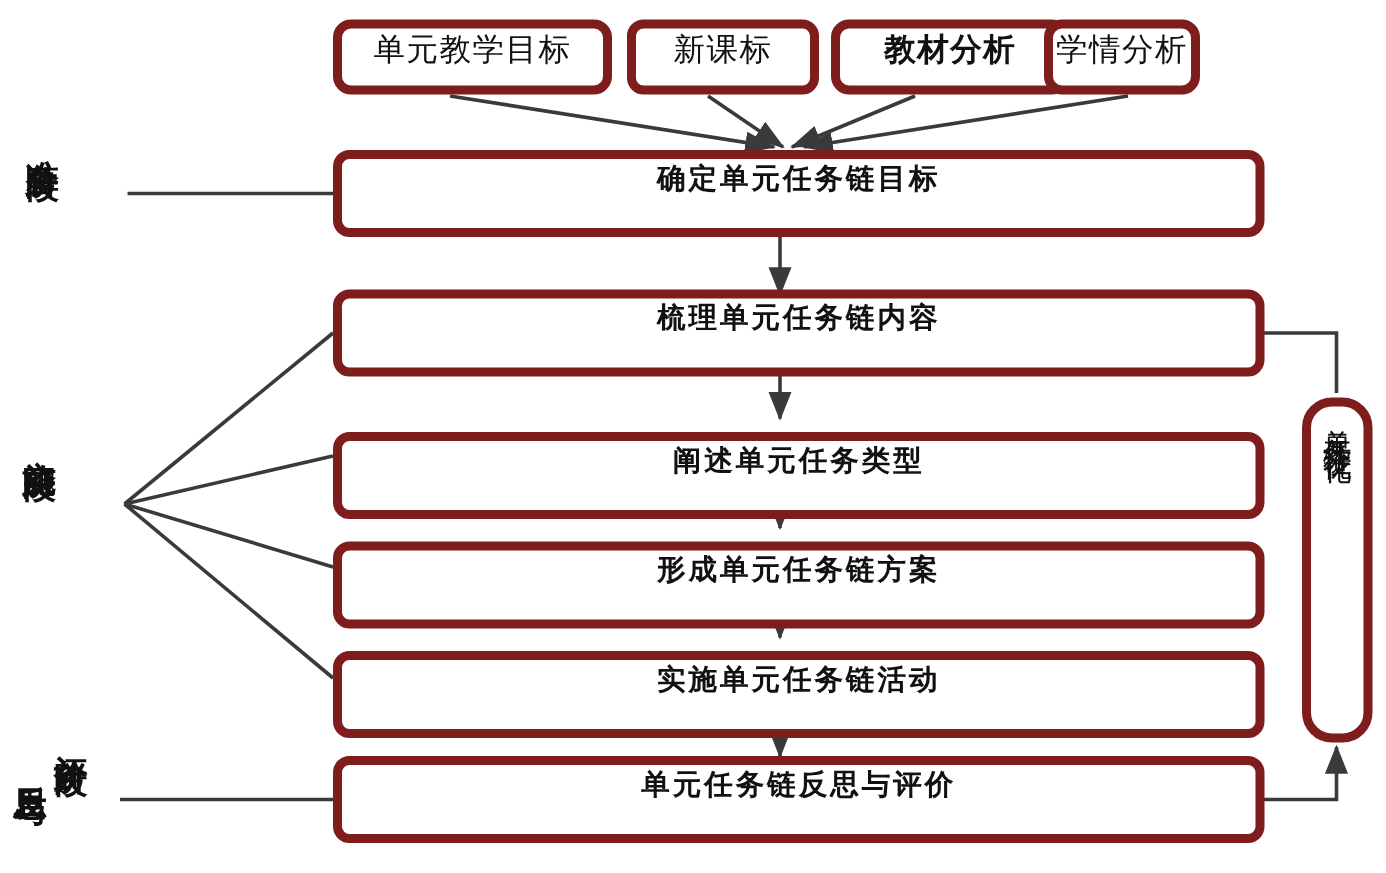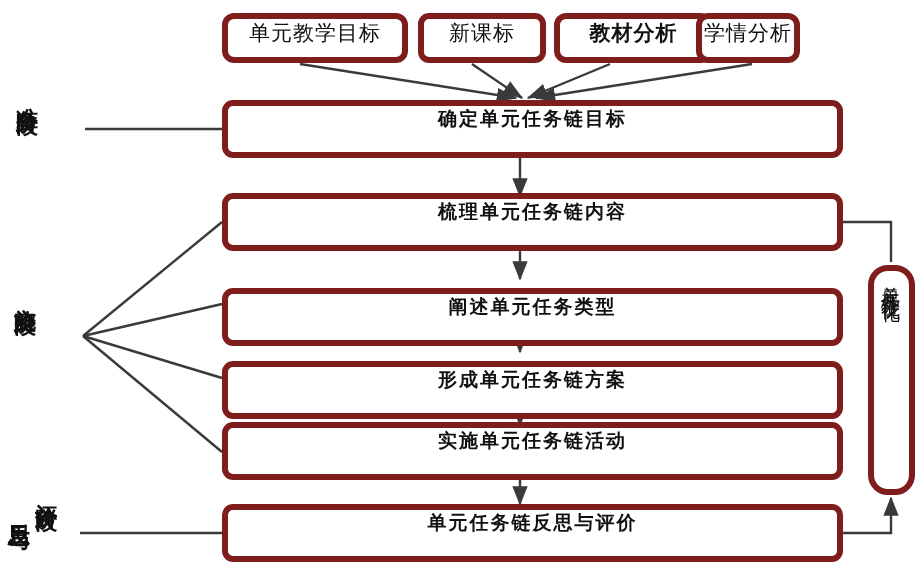--- a/index.html
+++ b/index.html
@@ -151,21 +151,21 @@
   </div>
   <div class="node proc" style="top:193px;">
     <span>梳理单元任务链内容</span>
   </div>
   <div class="node proc" style="top:288px;">
     <span>阐述单元任务类型</span>
   </div>
   <div class="node proc" style="top:349px;margin-top:12px;">
     <span>形成单元任务链方案</span>
   </div>
-  <div class="node proc" style="top:422px;">
+  <div class="node proc" style="top:434px;">
     <span>实施单元任务链活动</span>
   </div>
   <div class="node proc" style="top:504px;">
     <span>单元任务链反思与评价</span>
   </div>
 
   <div class="node vert">
     <span class="vtext">单元任务链优化</span>
   </div>
 

